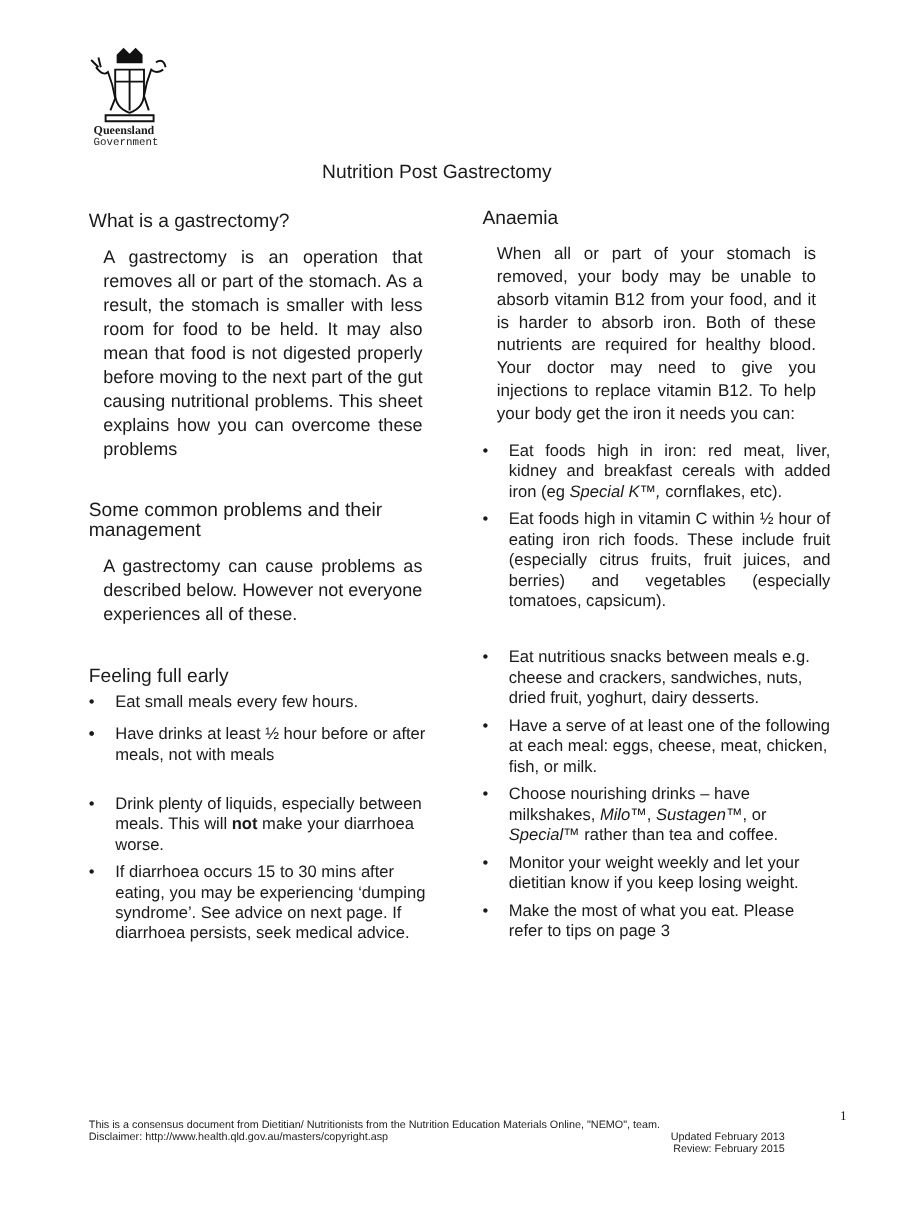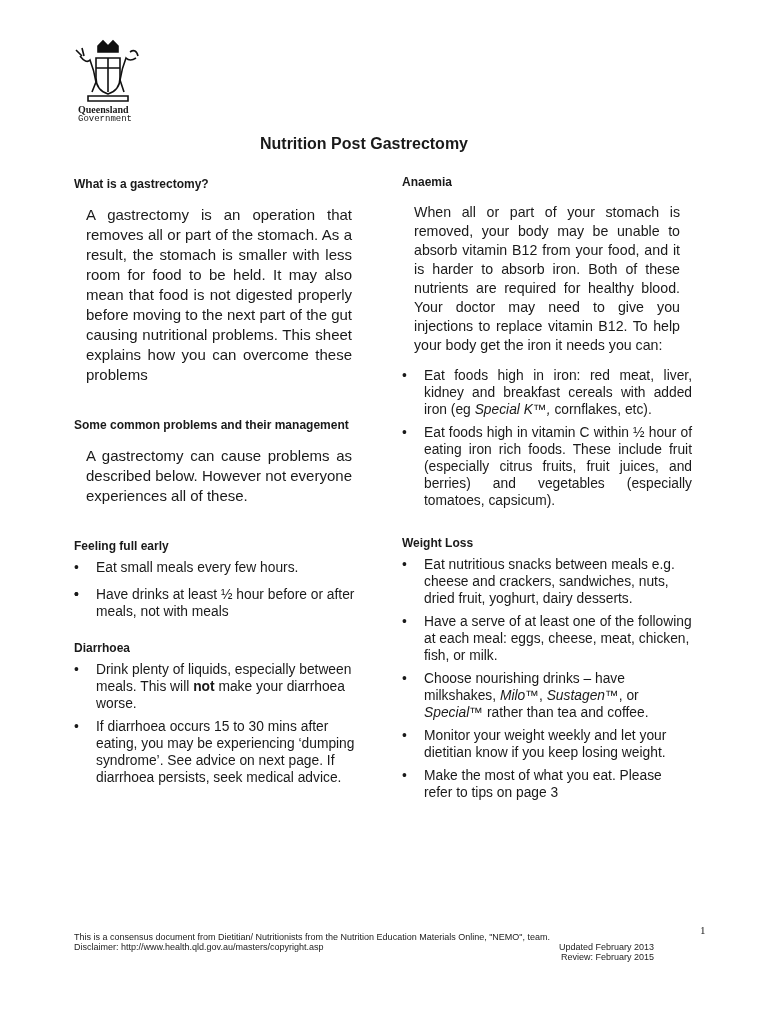--- a/index.html
+++ b/index.html
@@ -1,25 +1,25 @@
 <!DOCTYPE html>
 <html><head>
 <meta charset="utf-8">
 <style>
   html, body { margin:0; padding:0; background:#ffffff; }
   body { width:768px; height:1024px; position:relative; overflow:hidden; color:#1a1a1a; font-family:"Liberation Sans", sans-serif; }
   .logo { position:absolute; left:68px; top:38px; width:80px; height:88px; }
   .logo svg { display:block; }
   .logo-text1 { position:absolute; left:78px; top:104px; font-size:10px; font-weight:bold; font-family:Liberation Serif, serif; }
   .logo-text2 { position:absolute; left:78px; top:114px; font-size:9px; font-family:Liberation Mono, monospace; }
-  .title { position:absolute; left:0; width:728px; top:135px; text-align:center; font-size:16px; font-weight:bold; }
+  .title { position:absolute; left:0; width:728px; top:135px; text-align:center; font-size:16px; font-weight:normal; }
   .col { position:absolute; top:176px; width:290px; font-size:14px; line-height:20px; }
   .col.left { left:74px; }
   .col.right { left:402px; top:174px; }
-  h3 { font-size:12px; font-weight:bold; margin:0 0 2px 0; line-height:17px; }
+  h3 { font-size:16px; font-weight:normal; margin:0 0 2px 0; line-height:17px; }
   p { margin:12px; text-align:justify; }
   .big { font-size:15px; line-height:20px; }
   ul { list-style:none; margin:4px 0 0 0; padding:0; }
   li { position:relative; padding-left:22px; margin-bottom:6px; line-height:17px; font-size:13.8px; }
   li .bullet { position:absolute; left:0; top:0; }
   li.just { text-align:justify; }
   .gap-l { height:20px; }
   .gap-m { height:14px; }
   .footer { position:absolute; left:74px; top:932px; width:580px; font-size:9px; line-height:10px; color:#222; }
   .footer .row { display:flex; justify-content:space-between; }
@@ -55,36 +55,34 @@
   <h3>Some common problems and their management</h3>
   <p class="big">A gastrectomy can cause problems as described below. However not everyone experiences all of these.</p>
   <div class="gap-l"></div>
   <h3>Feeling full early</h3>
   <ul>
     <li style="margin-bottom:10px"><span class="bullet">•</span><span>Eat small meals every few hours.</span></li>
     <li style="margin-bottom:10px"><span class="bullet">•</span></li>
     <li><span class="bullet">•</span><span>Have drinks at least ½ hour before or after meals, not with meals</span></li>
   </ul>
   <div class="gap-m"></div>
-  <h3>Diarrhoea</h3>
   <ul>
     <li><span class="bullet">•</span><span>Drink plenty of liquids, especially between meals.  This will </span><b>not</b><span> make your diarrhoea worse.</span></li>
     <li><span class="bullet">•</span><span>If diarrhoea occurs 15 to 30 mins after eating, you may be experiencing ‘dumping syndrome’. See advice on next page. If diarrhoea persists, seek medical advice.</span></li>
   </ul>
 </div>
 
 <div class="col right">
   <h3>Anaemia</h3>
   <p class="big" style="font-size:14.2px;line-height:19px">When all or part of your stomach is removed, your body may be unable to absorb vitamin B12 from your food, and it is harder to absorb iron. Both of these nutrients are required for healthy blood. Your doctor may need to give you injections to replace vitamin B12. To help your body get the iron it needs you can:</p>
   <ul>
     <li class="just"><span class="bullet">•</span><span>Eat foods high in iron: red meat, liver, kidney and breakfast cereals with added iron (eg </span><em>Special K™,</em><span> cornflakes, etc).</span></li>
     <li class="just"><span class="bullet">•</span><span>Eat foods high in vitamin C within ½ hour of eating iron rich foods. These include fruit (especially citrus fruits, fruit juices, and berries) and vegetables (especially tomatoes, capsicum).</span></li>
   </ul>
   <div class="gap-l"></div>
-  <h3>Weight Loss</h3>
   <ul>
     <li><span class="bullet">•</span><span>Eat nutritious snacks between meals e.g. cheese and crackers, sandwiches, nuts, dried fruit, yoghurt, dairy desserts.</span></li>
     <li><span class="bullet">•</span><span>Have a serve of at least one of the following at each meal: eggs, cheese, meat, chicken, fish, or milk.</span></li>
     <li><span class="bullet">•</span><span>Choose nourishing drinks – have milkshakes, </span><em>Milo™</em><span>, </span><em>Sustagen™</em><span>, or </span><em>Special™</em><span> rather than tea and coffee.</span></li>
     <li><span class="bullet">•</span><span>Monitor your weight weekly and let your dietitian know if you keep losing weight.</span></li>
     <li><span class="bullet">•</span><span>Make the most of what you eat. Please refer to tips on page 3</span></li>
   </ul>
 </div>
 
 <div class="pagenum">1</div>

